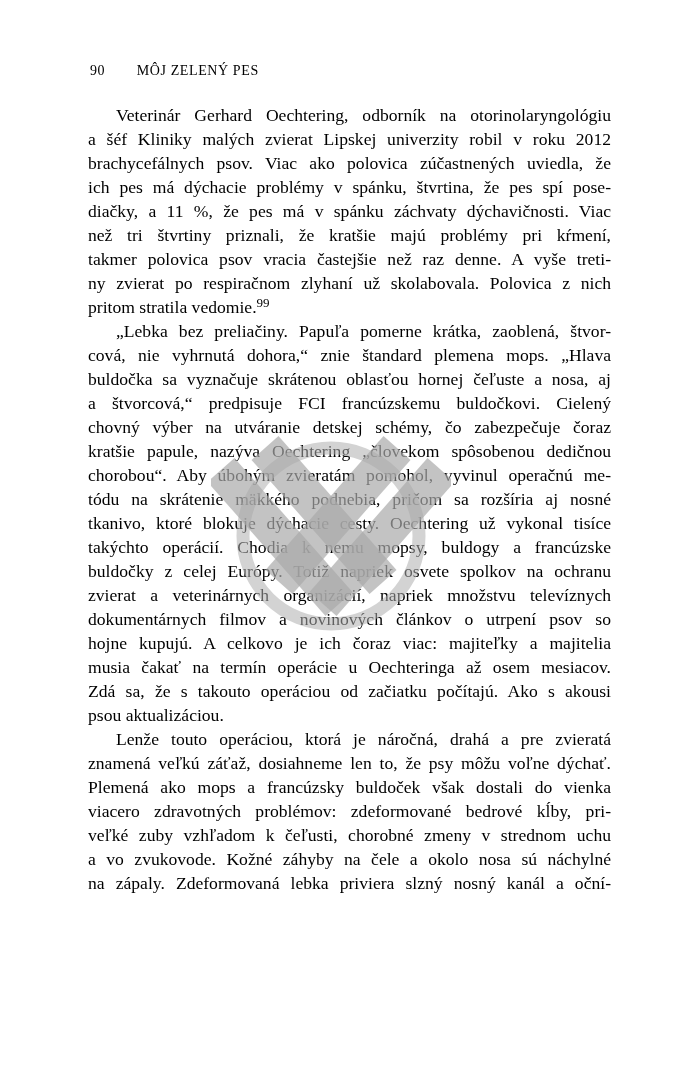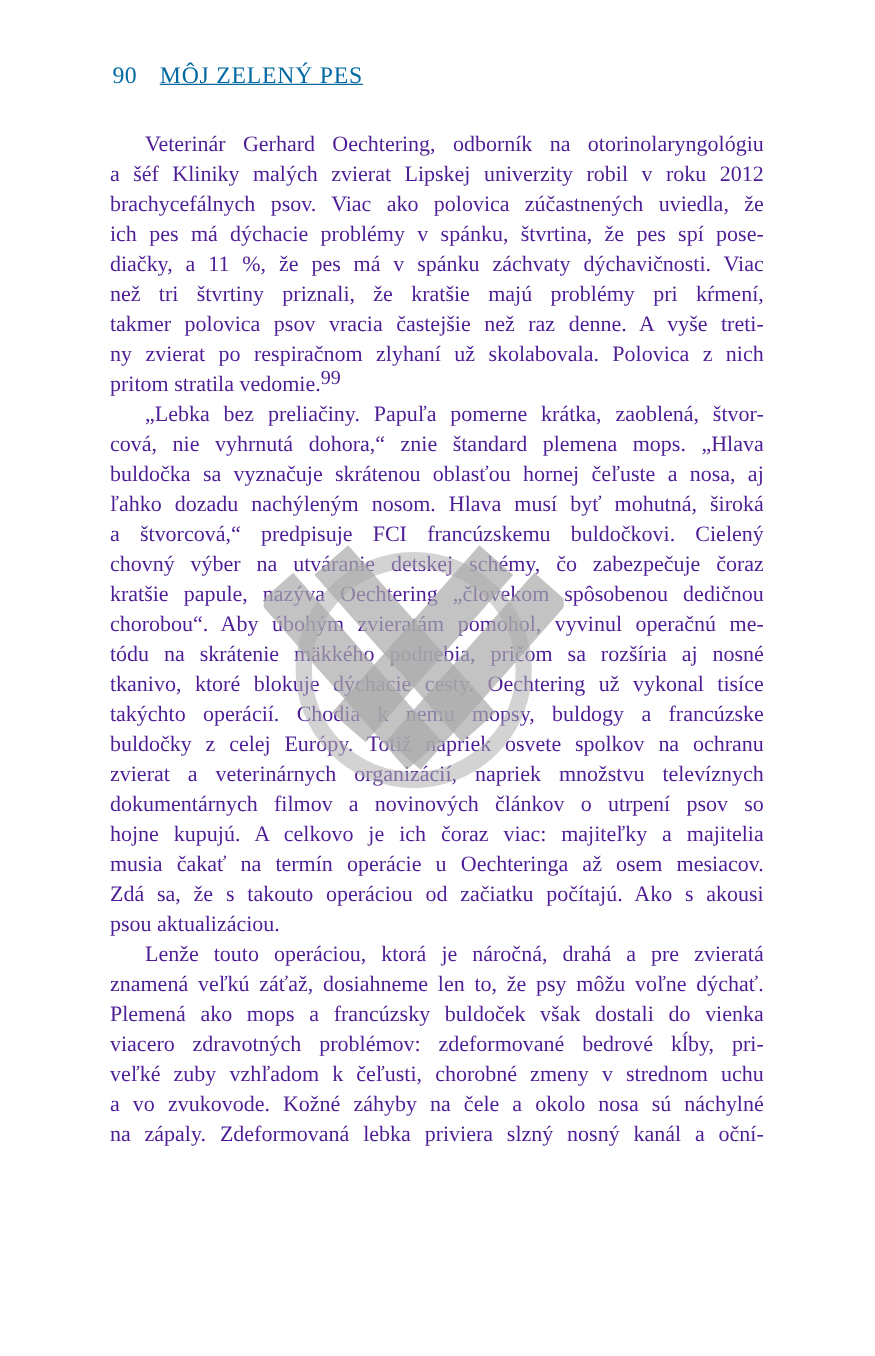--- a/index.html
+++ b/index.html
@@ -6,50 +6,50 @@
   body{
     width:700px;height:1085px;
     background:#ffffff;
     font-family:"Liberation Serif", serif;
     color:#3a3a3a;
     position:relative;
     overflow:hidden;
   }
   .page-header{
     position:absolute;
-    left:90px;top:50px;
-    font-size:19px;
+    left:90px;top:63px;
+    font-size:14px;
     letter-spacing:0.4px;
-    color:#0369a1;
+    color:#000000;
     display:flex;
   }
   .page-number{display:inline-block;}
-  .running-title{display:inline-block;margin-left:18px;letter-spacing:0.6px;text-decoration:underline;}
+  .running-title{display:inline-block;margin-left:32px;letter-spacing:0.6px;}
   .body-text{
     position:absolute;
     left:88px;top:103px;
     width:523px;
     font-size:17.6px;
     line-height:24px;
-    color:#4c1d95;
+    color:#000000;
   }
   .line{
     height:24px;
     text-align:justify;
     text-align-last:justify;
     overflow:hidden;
   }
   .line.end{
     text-align-last:left;
   }
   .line.indent{
     text-indent:28px;
   }
   .line sup{
-    font-size:16px;
+    font-size:13px;
     line-height:0;
     vertical-align:6px;
     letter-spacing:0;
   }
   .watermark{
     position:absolute;
     left:211px;top:426px;
     width:240px;height:220px;
     pointer-events:none;
     z-index:5;
@@ -69,21 +69,20 @@
     <div class="line">brachycefálnych psov. Viac ako polovica zúčastnených uviedla, že</div>
     <div class="line">ich pes má dýchacie problémy v spánku, štvrtina, že pes spí pose-</div>
     <div class="line">diačky, a 11 %, že pes má v spánku záchvaty dýchavičnosti. Viac</div>
     <div class="line">než tri štvrtiny priznali, že kratšie majú problémy pri kŕmení,</div>
     <div class="line">takmer polovica psov vracia častejšie než raz denne. A vyše treti-</div>
     <div class="line">ny zvierat po respiračnom zlyhaní už skolabovala. Polovica z nich</div>
     <div class="line end">pritom stratila vedomie.<sup>99</sup></div>
     <div class="line indent">„Lebka bez preliačiny. Papuľa pomerne krátka, zaoblená, štvor-</div>
     <div class="line">cová, nie vyhrnutá dohora,“ znie štandard plemena mops. „Hlava</div>
     <div class="line">buldočka sa vyznačuje skrátenou oblasťou hornej čeľuste a nosa, aj</div>
-    <div class="line">ľahko dozadu nachýleným nosom. Hlava musí byť mohutná, široká</div>
     <div class="line">a štvorcová,“ predpisuje FCI francúzskemu buldočkovi. Cielený</div>
     <div class="line">chovný výber na utváranie detskej schémy, čo zabezpečuje čoraz</div>
     <div class="line">kratšie papule, nazýva Oechtering „človekom spôsobenou dedičnou</div>
     <div class="line">chorobou“. Aby úbohým zvieratám pomohol, vyvinul operačnú me-</div>
     <div class="line">tódu na skrátenie mäkkého podnebia, pričom sa rozšíria aj nosné</div>
     <div class="line">tkanivo, ktoré blokuje dýchacie cesty. Oechtering už vykonal tisíce</div>
     <div class="line">takýchto operácií. Chodia k nemu mopsy, buldogy a francúzske</div>
     <div class="line">buldočky z celej Európy. Totiž napriek osvete spolkov na ochranu</div>
     <div class="line">zvierat a veterinárnych organizácií, napriek množstvu televíznych</div>
     <div class="line">dokumentárnych filmov a novinových článkov o utrpení psov so</div>

